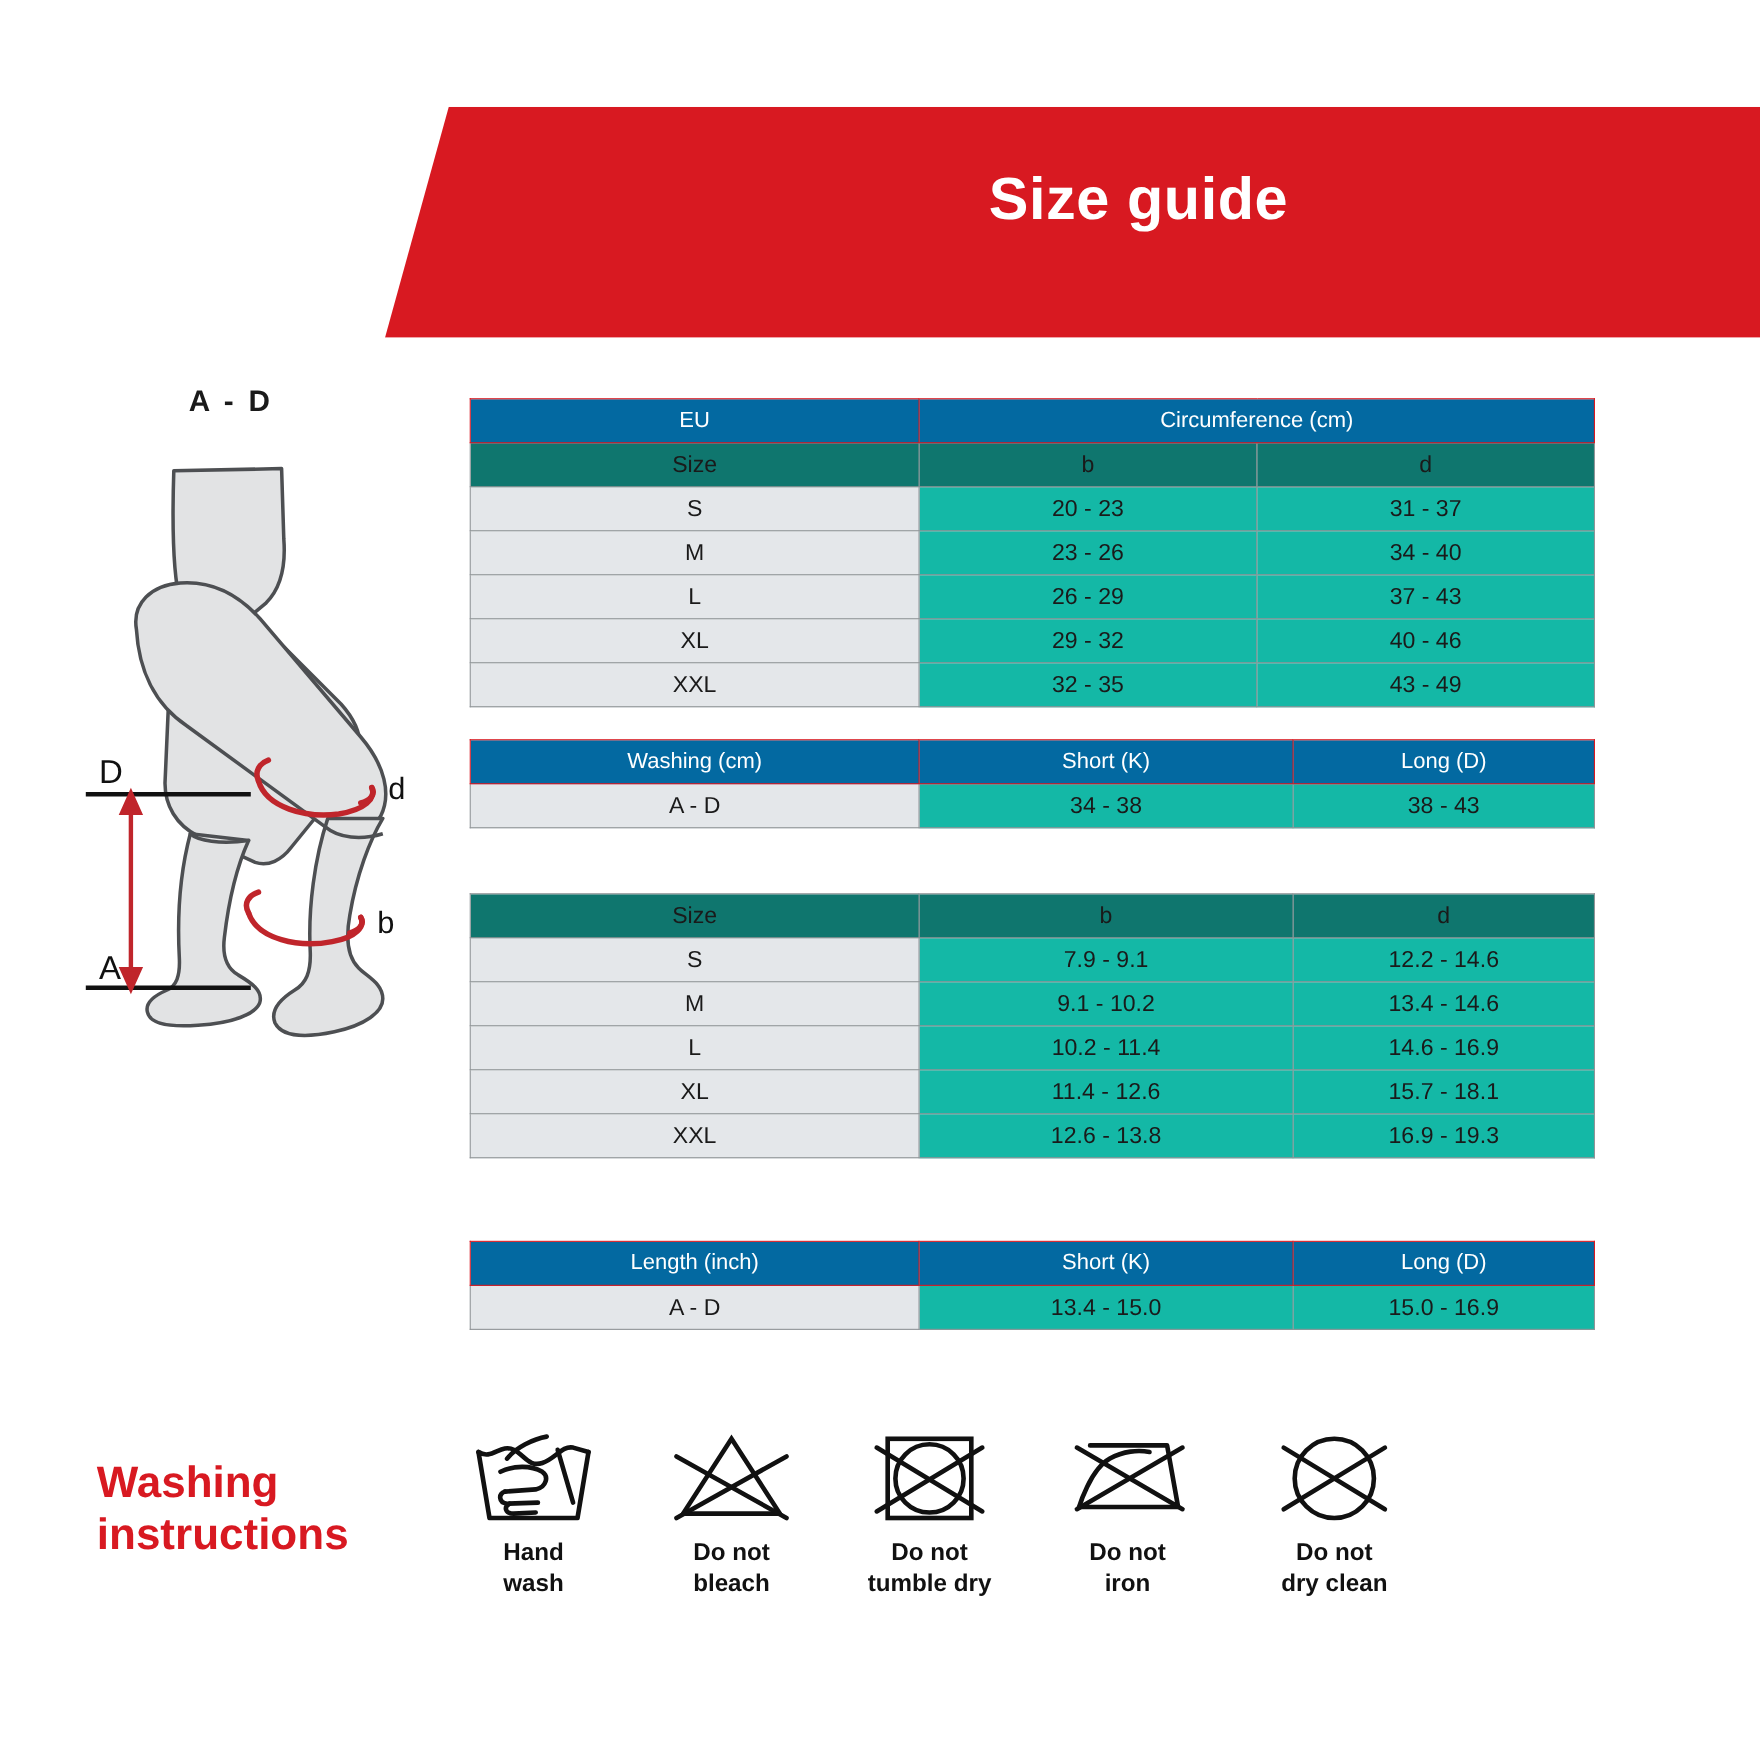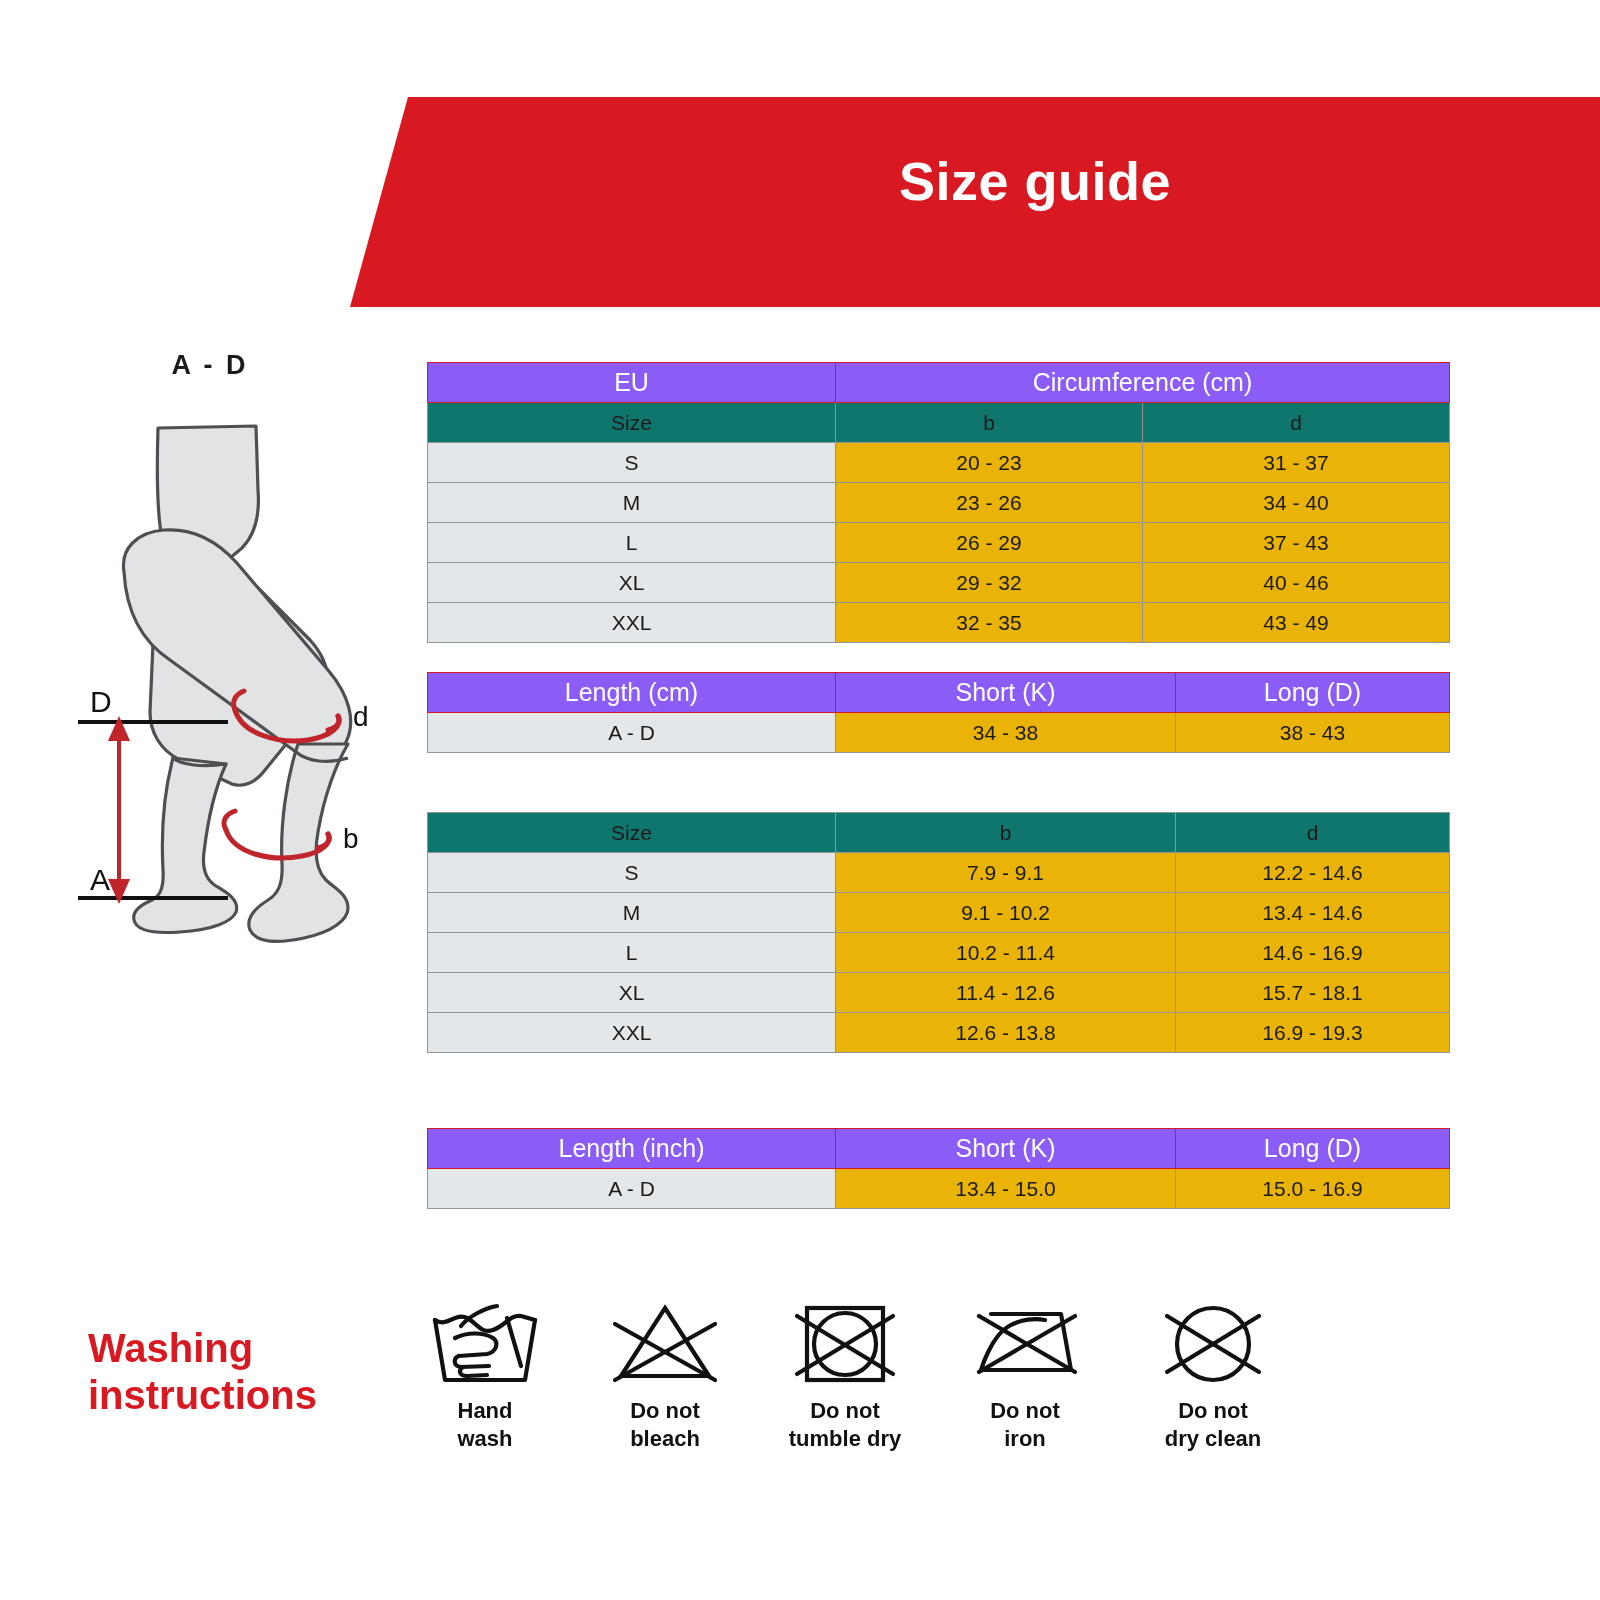--- a/index.html
+++ b/index.html
@@ -51,28 +51,28 @@
   }
   .tbl td, .tbl th {
     height: 40px;
     text-align: center;
     vertical-align: middle;
     font-weight: normal;
     border: 1px solid #909497;
     padding: 0;
   }
   .tbl .hdr {
-    background: #8b5cf6;
+    background: #0369a1;
     color: #ffffff;
     border-color: #d81921;
-    font-size: 25px;
+    font-size: 20px;
   }
   .tbl .sub { background: #0f766e; }
   .tbl .sz  { background: #e4e7ea; }
-  .tbl .val { background: #eab308; margin-left: 36px; }
+  .tbl .val { background: #14b8a6; margin-left: 36px; }
 
   #tbl-eu     { top: 362px; }
   #tbl-len-cm { top: 672px; }
   #tbl-uk     { top: 812px; }
   #tbl-len-in { top: 1128px; }
 
   
   .wash-title {
     position: absolute; left: 88px; top: 1325px;
     width: 300px;
@@ -199,21 +199,21 @@
         <td class="sz">XXL</td>
         <td class="val">32 - 35</td>
         <td class="val">43 - 49</td>
       </tr>
     </tbody>
   </table>
 
   <table class="tbl" id="tbl-len-cm">
     <tbody>
       <tr>
-        <th class="hdr" style="width:408px">Length (cm)</th>
+        <th class="hdr" style="width:408px">Washing (cm)</th>
         <th class="hdr" style="width:340px">Short (K)</th>
         <th class="hdr">Long (D)</th>
       </tr>
       <tr>
         <td class="sz">A - D</td>
         <td class="val">34 - 38</td>
         <td class="val">38 - 43</td>
       </tr>
     </tbody>
   </table>

